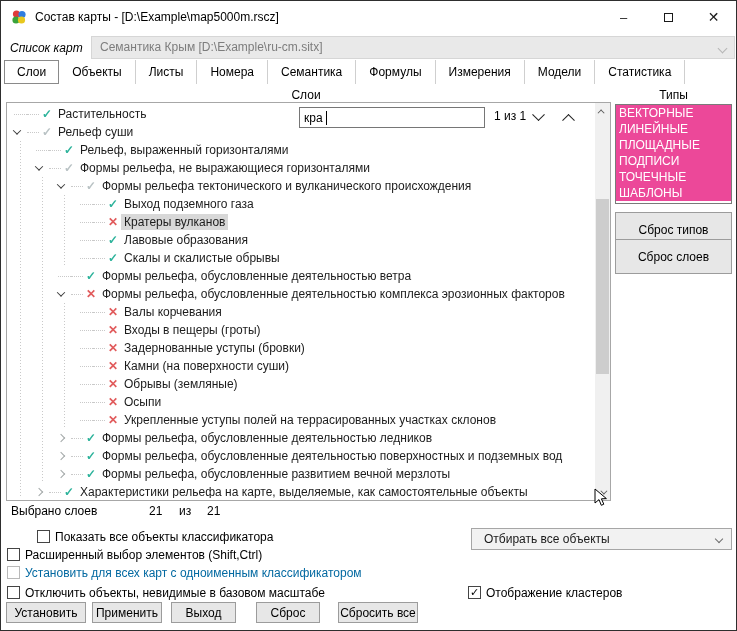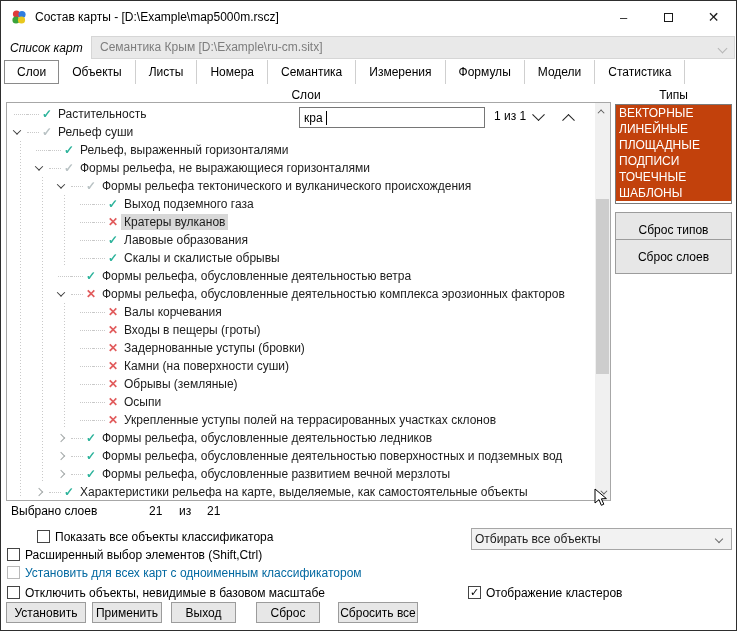--- a/index.html
+++ b/index.html
@@ -66,39 +66,39 @@
   .vs-up { top:0; }
   .vs-down { bottom:0; }
   .sm-chev-up { width:5px; height:5px; border-left:1.4px solid #5a5a5a; border-top:1.4px solid #5a5a5a; transform:rotate(45deg) translateY(2px); }
   .sm-chev-down { width:5px; height:5px; border-right:1.4px solid #5a5a5a; border-bottom:1.4px solid #5a5a5a; transform:rotate(45deg) translateY(-2px); }
   .vs-thumb { position:absolute; left:1px; top:96px; width:13px; height:175px; background:#cdcdcd; }
 
   .cursor { position:absolute; left:593px; top:487px; z-index:20; }
 
   
   .types-list { position:absolute; left:614px; top:103px; width:117px; height:100px; border:1px solid #7a7a7a; background:#fff; overflow:hidden; }
-  .type-item { height:16px; line-height:16px; padding-left:3px; background:#c2410c; color:#fff; white-space:nowrap; }
+  .type-item { height:16px; line-height:16px; padding-left:3px; background:#ec4899; color:#fff; white-space:nowrap; }
   .side-btn { position:absolute; left:614px; width:117px; height:35px; background:#e7e7e7; border:1px solid #9c9c9c; display:flex; align-items:center; justify-content:center; color:#000; }
   .btn-reset-types { top:211px; }
   .btn-reset-layers { top:238px; }
 
   
   .status-label { position:absolute; left:10px; top:503px; color:#000; }
   .status-sel { position:absolute; left:148px; top:503px; color:#000; }
   .status-of { position:absolute; left:178px; top:503px; color:#000; }
   .status-total { position:absolute; left:206px; top:503px; color:#000; }
 
   
   .cb-row { position:absolute; left:6px; display:flex; align-items:center; height:15px; }
   .cb-box { width:13px; height:13px; border:1px solid #444; background:#fff; margin-right:5px; flex:none; display:flex; align-items:center; justify-content:center; font-size:11px; line-height:11px; color:#000; }
   .cb-row.disabled .cb-box { border-color:#b9b9b9; }
   .cb-row.disabled .cb-label { color:#0369a1; }
   .cb-label { white-space:nowrap; color:#000; }
 
-  .filter-dd { position:absolute; left:470px; top:527px; width:261px; height:22px; background:#f2f2f2; border:1px solid #a6a6a6; line-height:20px; padding-left:3px; color:#1a1a1a; }
+  .filter-dd { position:absolute; left:470px; top:527px; width:261px; height:22px; background:#f2f2f2; border:1px solid #a6a6a6; line-height:20px; padding-left:12px; color:#1a1a1a; }
   .dd-chev { position:absolute; right:9px; top:7px; width:6px; height:6px; border-right:1.3px solid #6e6e6e; border-bottom:1.3px solid #6e6e6e; transform:rotate(45deg); }
   .cluster-row { left:467px; top:584px; position:absolute; display:flex; align-items:center; }
 
   
   .foot-btn { position:absolute; top:601px; height:21px; background:#e7e7e7; border:1px solid #9c9c9c; display:flex; align-items:center; justify-content:center; color:#000; white-space:nowrap; }
 </style>
 </head>
 <body>
 
 <div class="window">
@@ -123,22 +123,22 @@
     <span>Семантика Крым [D:\Example\ru-cm.sitx]</span>
     <span class="combo-chev"></span>
   </div>
 
   <div class="tab-bar">
       <div class="tab active">Слои</div>
       <div class="tab">Объекты</div>
       <div class="tab">Листы</div>
       <div class="tab">Номера</div>
       <div class="tab">Семантика</div>
+      <div class="tab">Формулы</div>
       <div class="tab">Измерения</div>
-      <div class="tab">Формулы</div>
       <div class="tab">Модели</div>
       <div class="tab">Статистика</div>
     </div>
 
   <div class="hdr-layers">Слои</div>
   <div class="hdr-types">Типы</div>
 
   <div class="tree-panel">
     <div class="tree-rows">
         <div class="tree-row">

